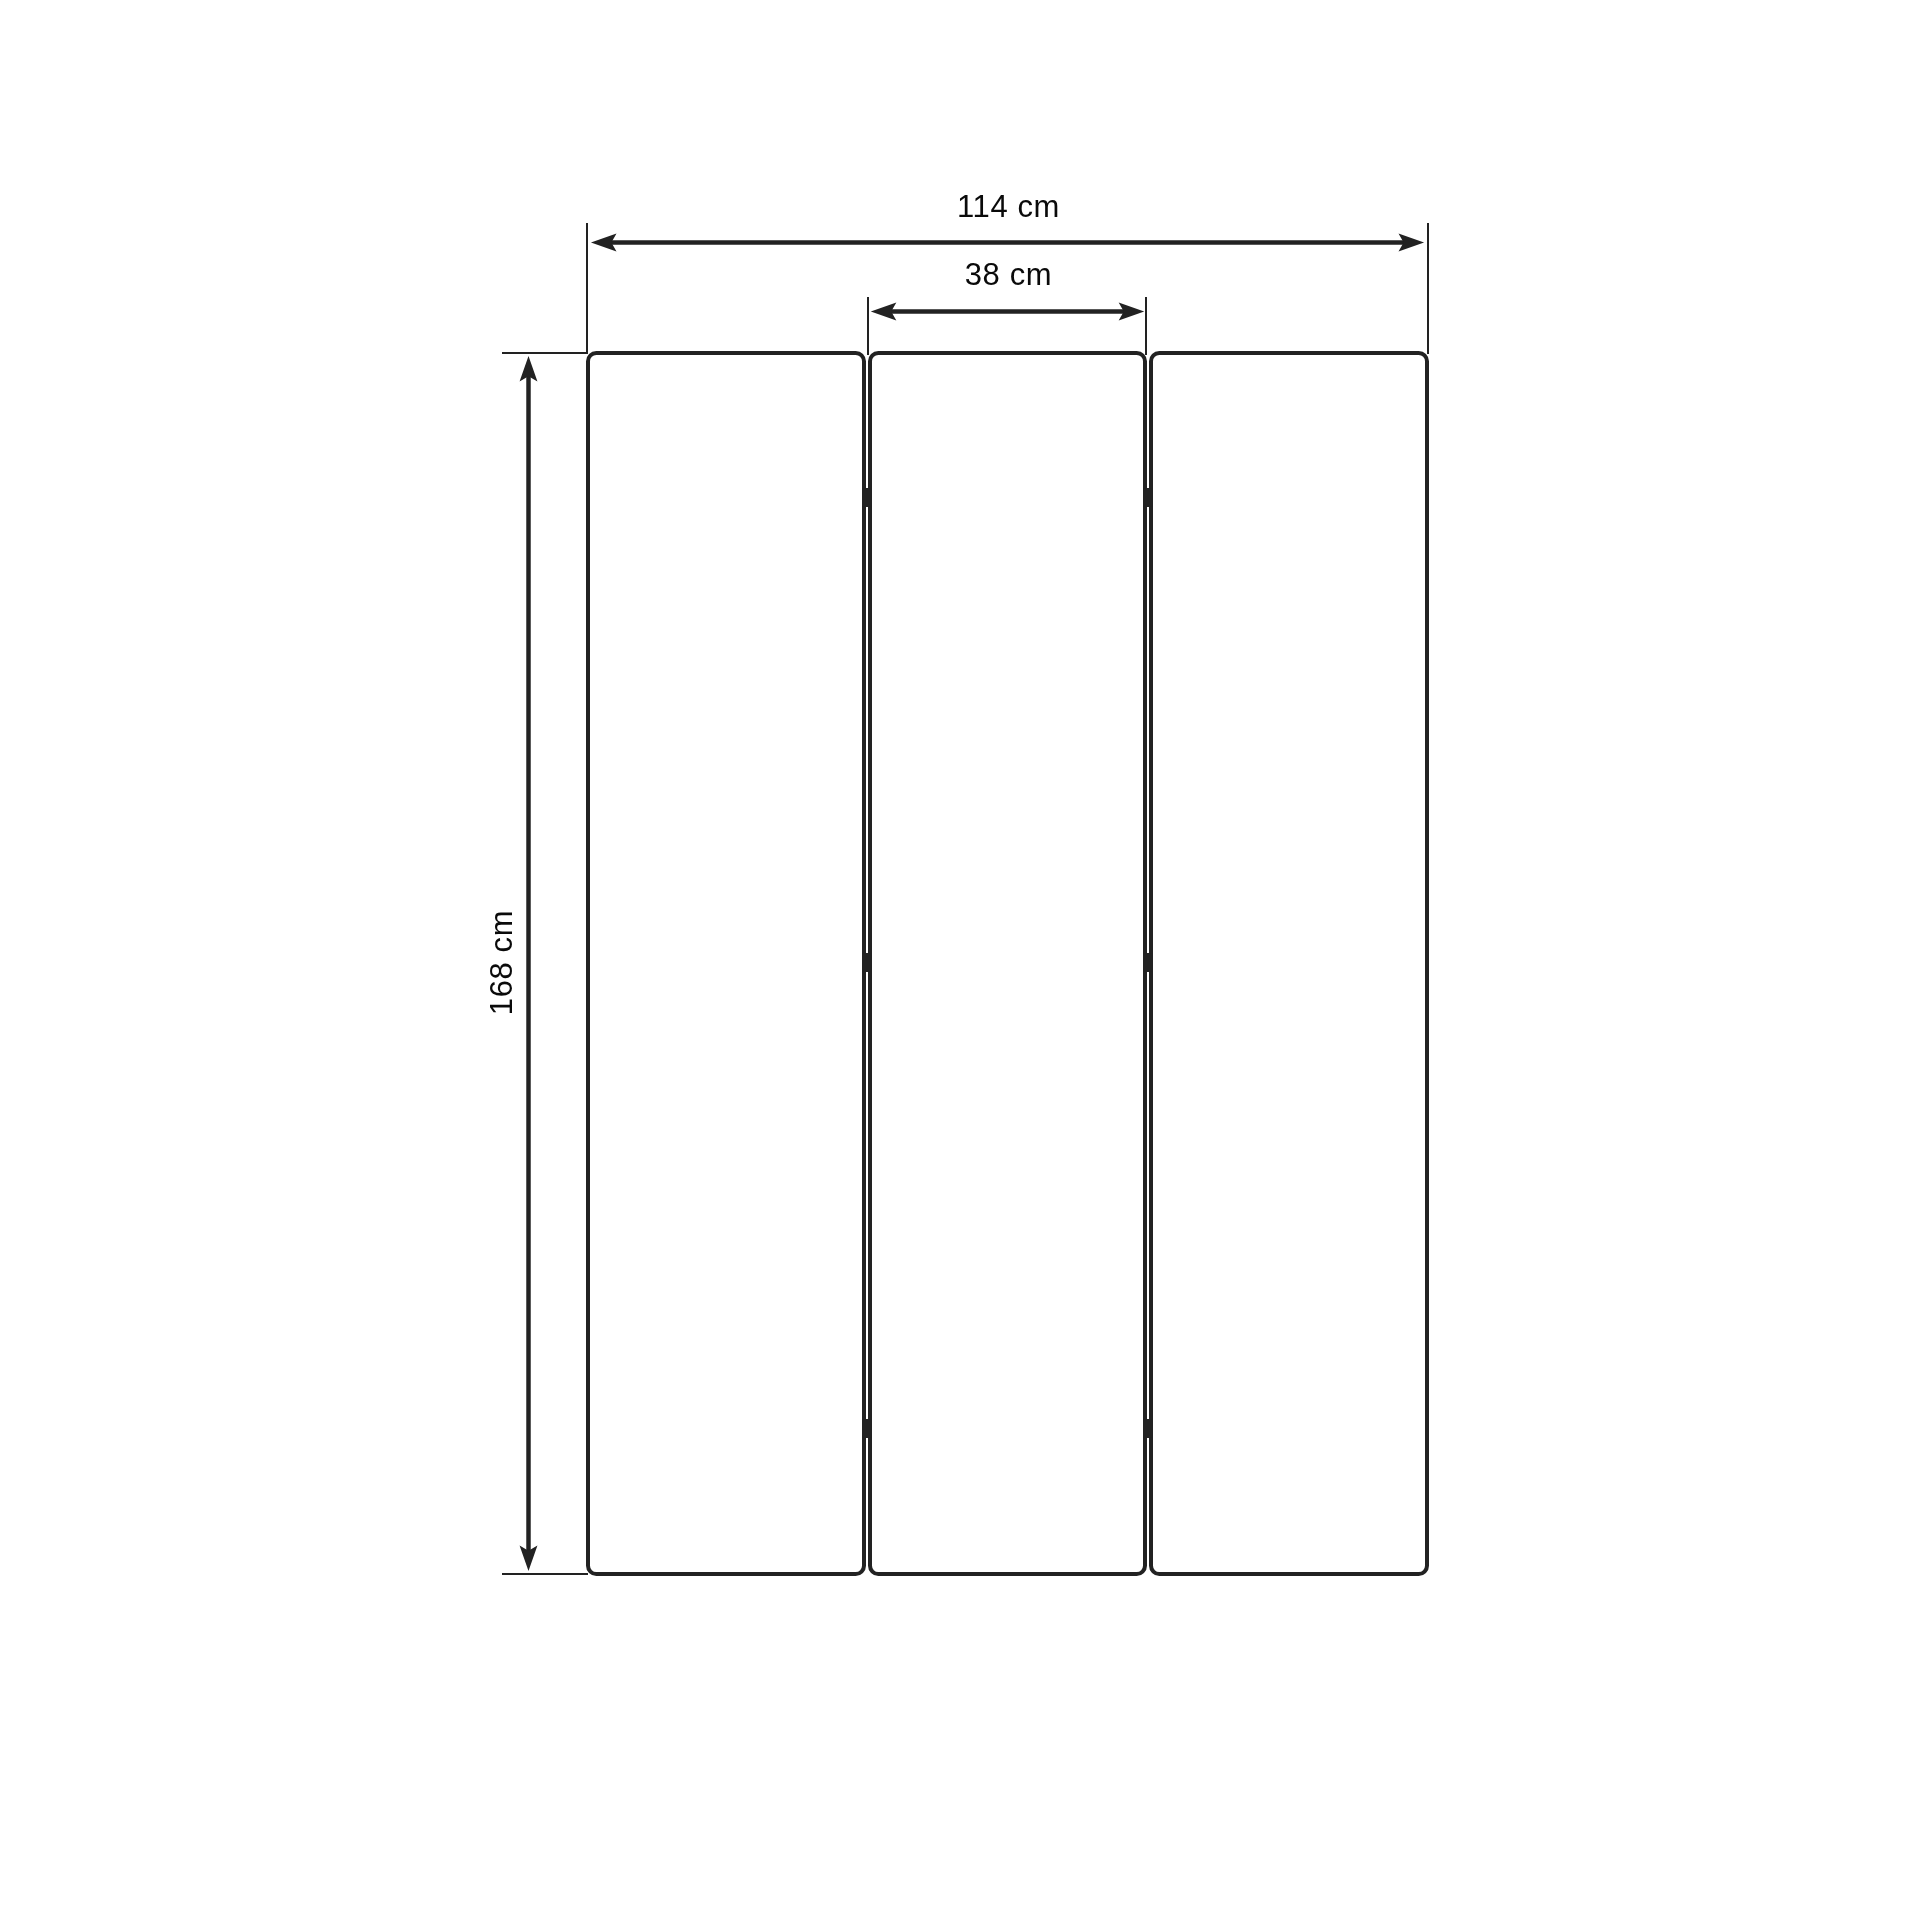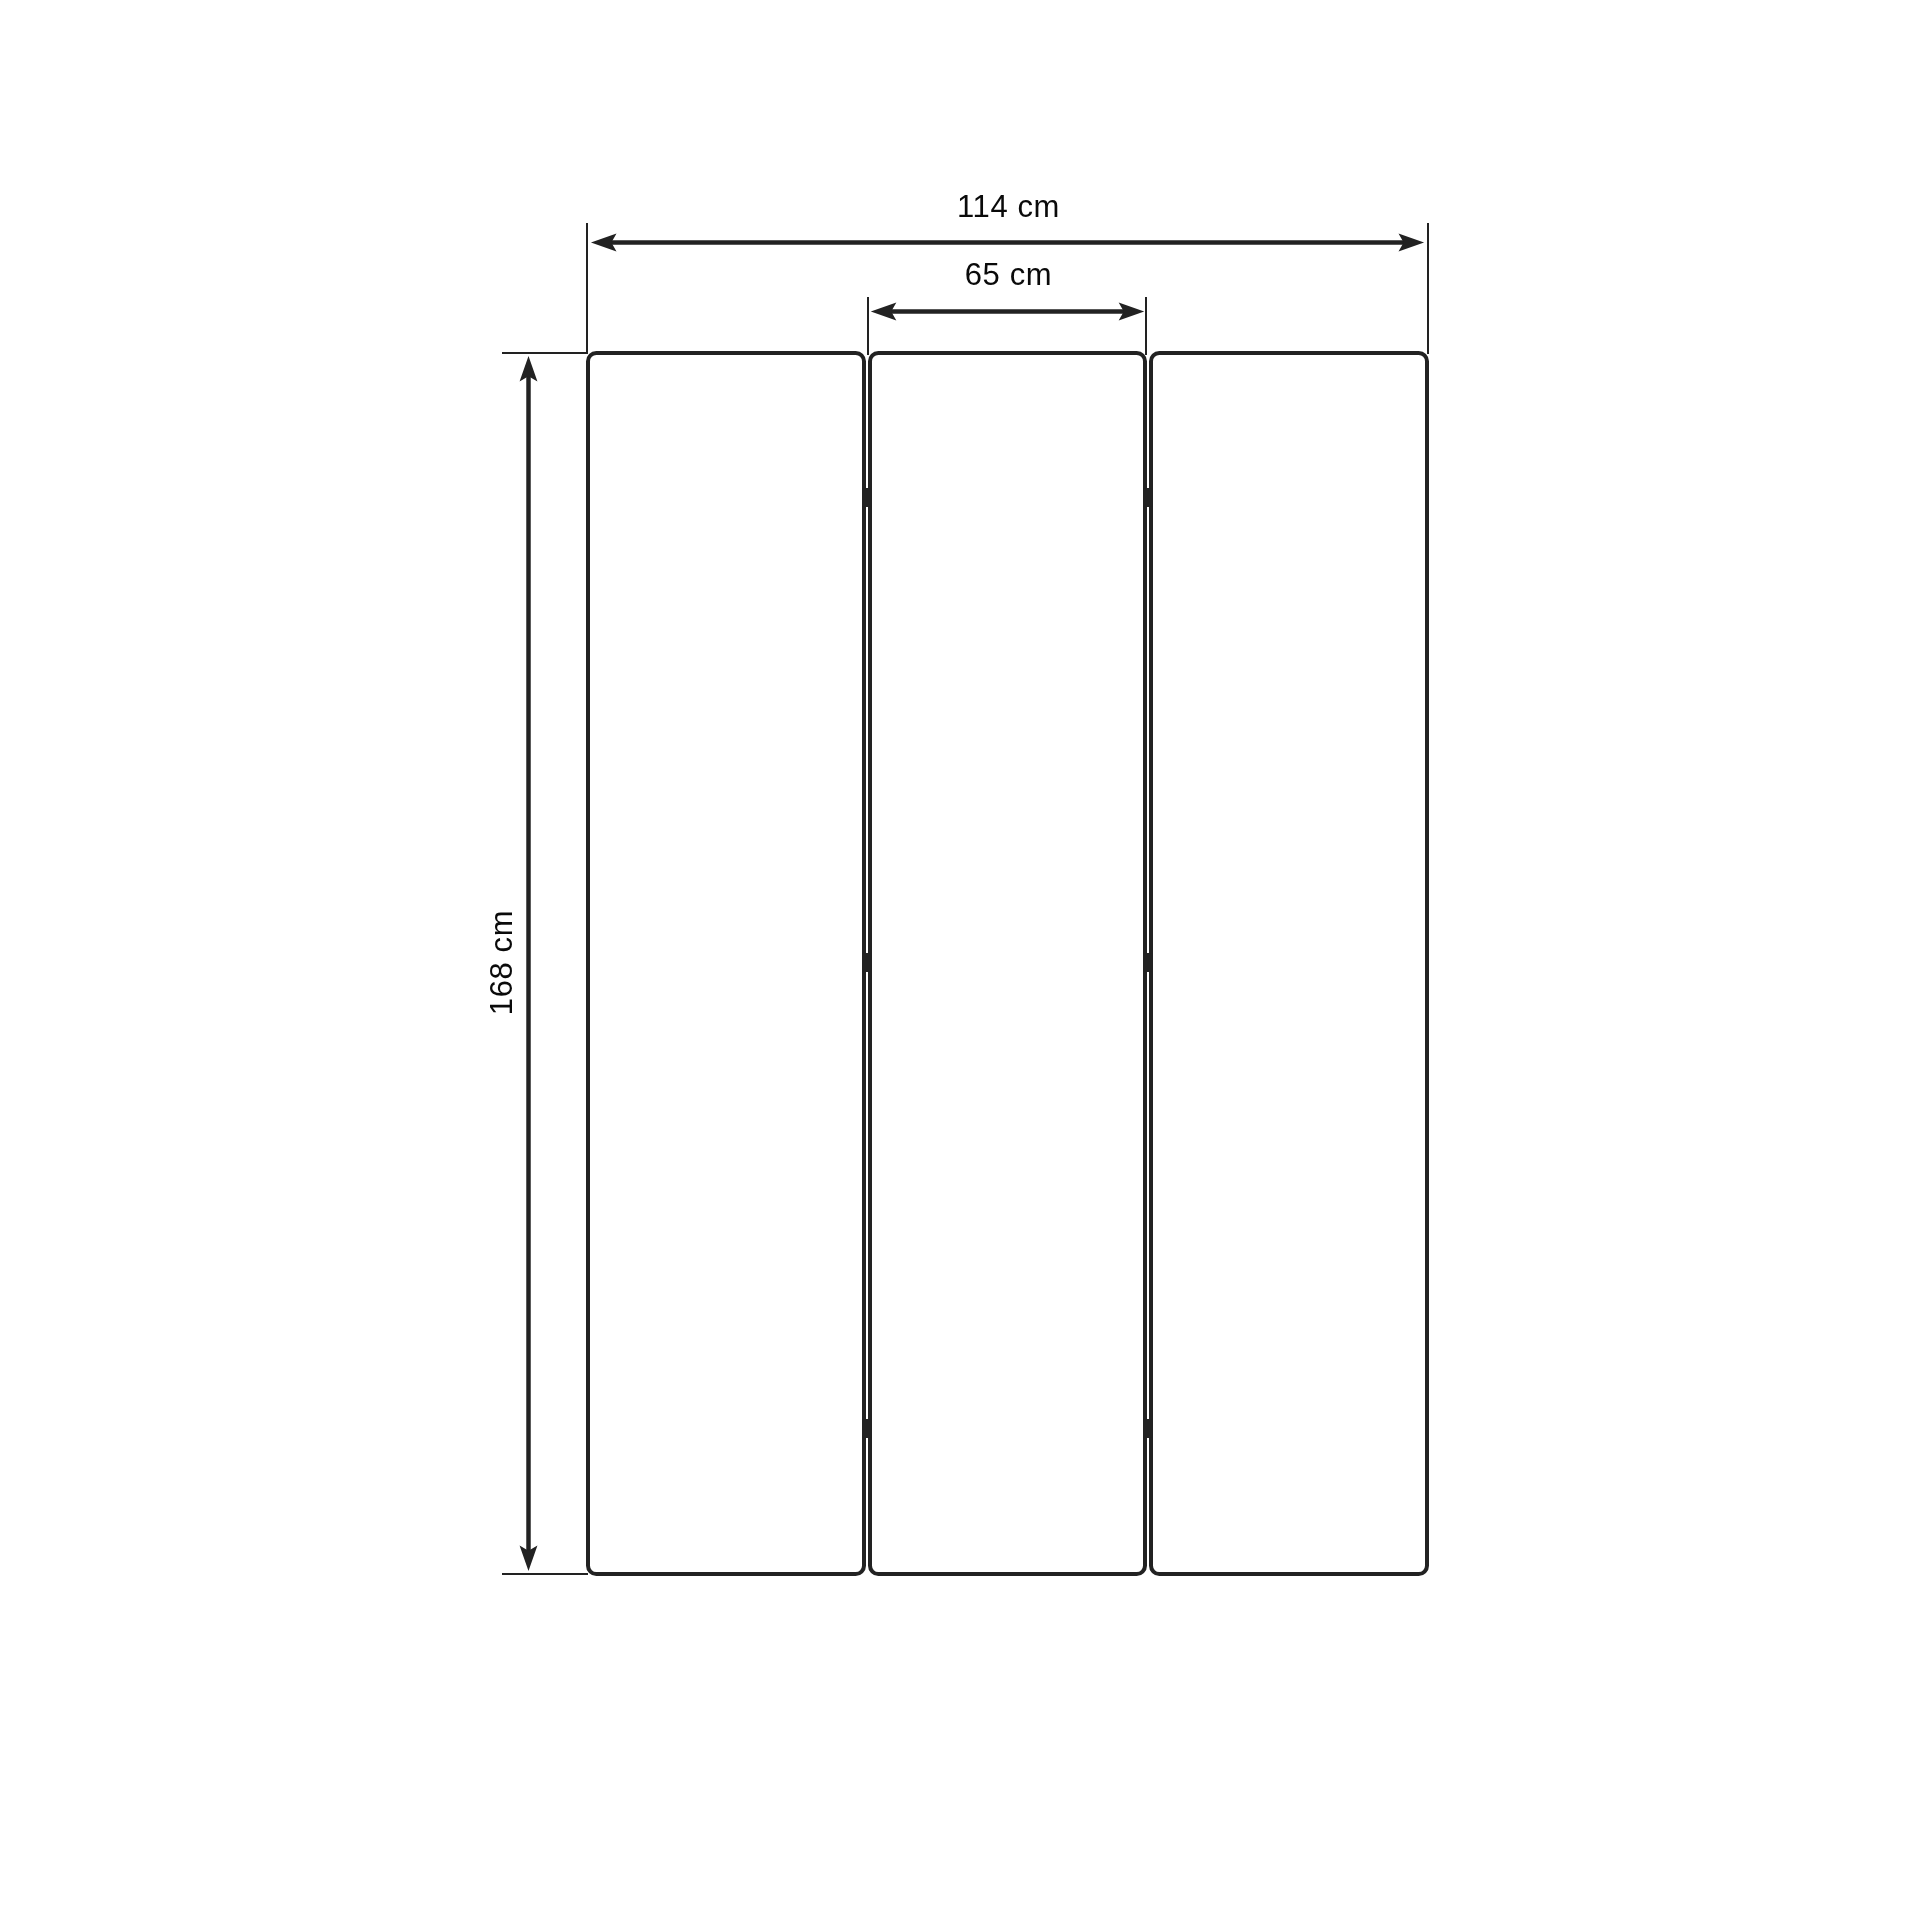--- a/index.html
+++ b/index.html
@@ -93,18 +93,18 @@
   </svg>
 
   <svg class="dim-svg" style="left:517px; top:351px;" width="23" height="1225" viewBox="0 0 36 1908">
     <line x1="18" y1="34" x2="18" y2="1874" stroke="#222222" stroke-width="7"></line>
     <polygon points="18,3 4,43 18,35 32,43" fill="#222222"></polygon>
     <polygon points="18,1905 4,1865 18,1873 32,1865" fill="#222222"></polygon>
   </svg>
 
   <div class="dim-label" style="left:912px; top:190px;">114 cm</div>
 
-  <div class="dim-label" style="left:912px; top:258px;">65 cm</div>
+  <div class="dim-label" style="left:912px; top:258px;">38 cm</div>
 
   <div class="dim-label dim-label-rotated" style="left:405px; top:946px;">168 cm</div>
 
 </div>
 
 
 </body></html>

